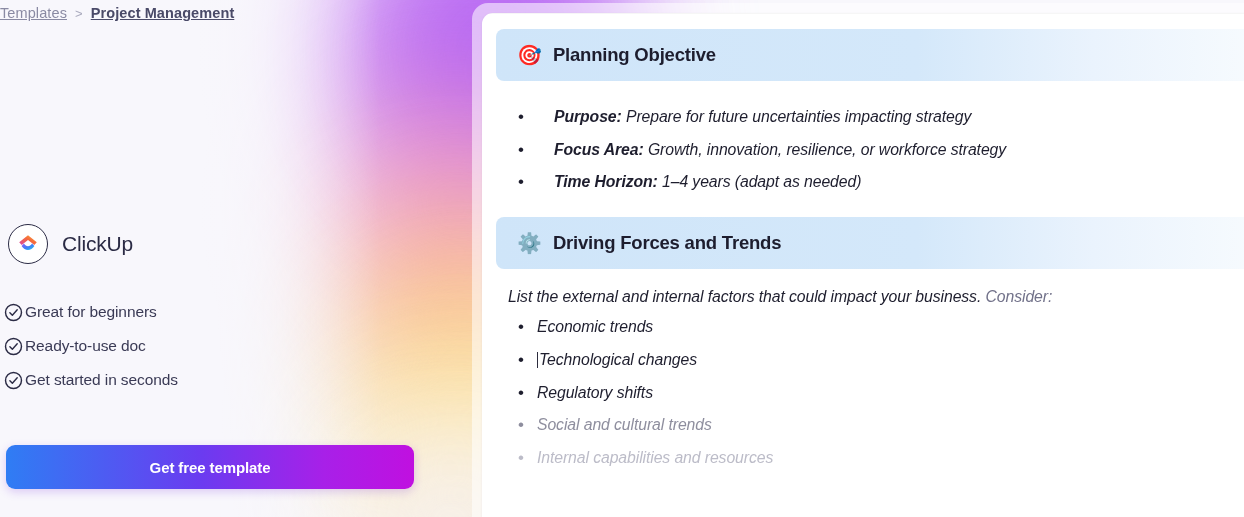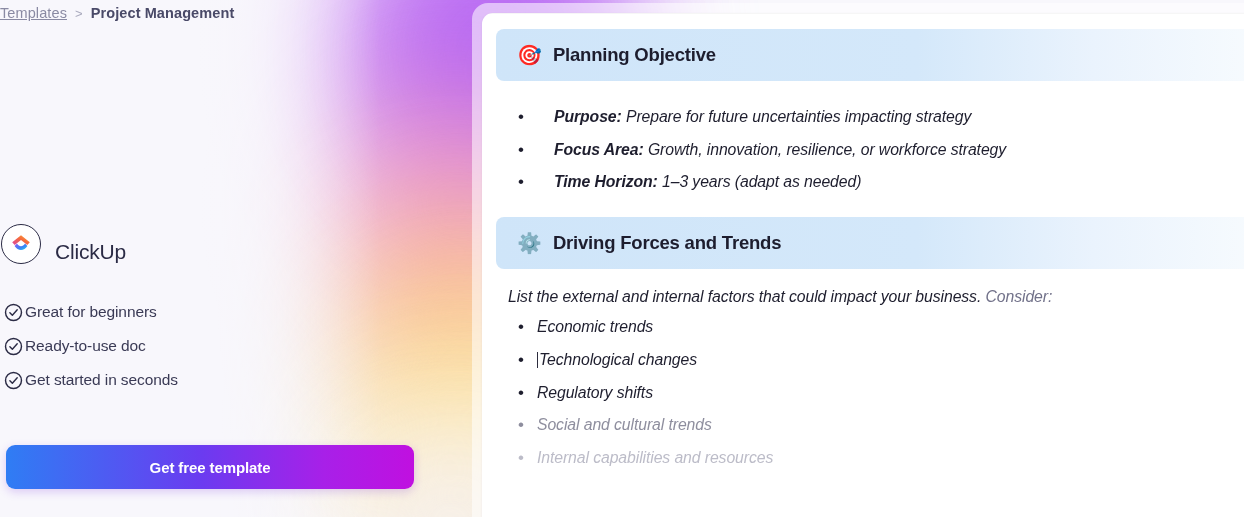--- a/index.html
+++ b/index.html
@@ -25,27 +25,27 @@
                  background:linear-gradient(90deg, rgba(248,247,252,1) 0%, rgba(248,247,252,0) 100%);
                  pointer-events:none; }
 
   
   .left { position:absolute; left:0; top:0; width:460px; height:517px; padding:0 0 0 0; }
 
   .breadcrumb { position:absolute; left:0; top:5px; display:flex; align-items:center; gap:8px;
                 font-size:14.5px; letter-spacing:.1px; }
   .bc-root { color:#8a8aa3; }
   .bc-sep  { color:#a9a9bd; font-size:13px; }
-  .bc-cur  { color:#4a4a68; font-weight:700; }
+  .bc-cur  { color:#4a4a68; font-weight:700;text-decoration:underline; }
 
   .title { position:absolute; left:0; top:36px; width:420px;
            font-size:49px; line-height:57px; font-weight:800; letter-spacing:-1.3px;
            color:#16162c; }
 
-  .brand { position:absolute; left:1px; top:224px; display:flex; align-items:flex-end; gap:14px; }
+  .brand { position:absolute; left:8px; top:224px; display:flex; align-items:center; gap:14px; }
   .brand-logo { width:40px; height:40px; border-radius:50%; background:#fff;
                 border:1.5px solid #2b2b45; position:relative; overflow:hidden;
                 display:flex; align-items:center; justify-content:center; }
   .brand-name { font-size:21px; color:#2b2b45; letter-spacing:-.2px; }
 
   .features { position:absolute; left:4px; top:303px; display:flex; flex-direction:column; gap:11px; }
   .feature { display:flex; align-items:flex-start; gap:2px; }
   .feature-label { font-size:15.5px; color:#3a3a55; letter-spacing:-.1px; }
 
   .cta { position:absolute; left:6px; top:445px; width:408px; height:44px;
@@ -178,21 +178,21 @@
       </div>
       <div class="body-block">
         <ul class="doclist">
           <li>
             <b>Purpose:</b><span> Prepare for future uncertainties impacting strategy</span>
           </li>
           <li>
             <b>Focus Area:</b><span> Growth, innovation, resilience, or workforce strategy</span>
           </li>
           <li>
-            <b>Time Horizon:</b><span> 1–3 years (adapt as needed)</span>
+            <b>Time Horizon:</b><span> 1–4 years (adapt as needed)</span>
           </li>
         </ul>
       </div>
 
       <div class="sec-head" style="margin-top:24px;">
         <span class="sec-emoji">⚙️</span>
         <span class="sec-title">Driving Forces and Trends</span>
       </div>
       <div class="body-block">
         <p class="lead"><span>List the external and internal factors that could impact your business.</span><span class="muted"> Consider:</span></p>

